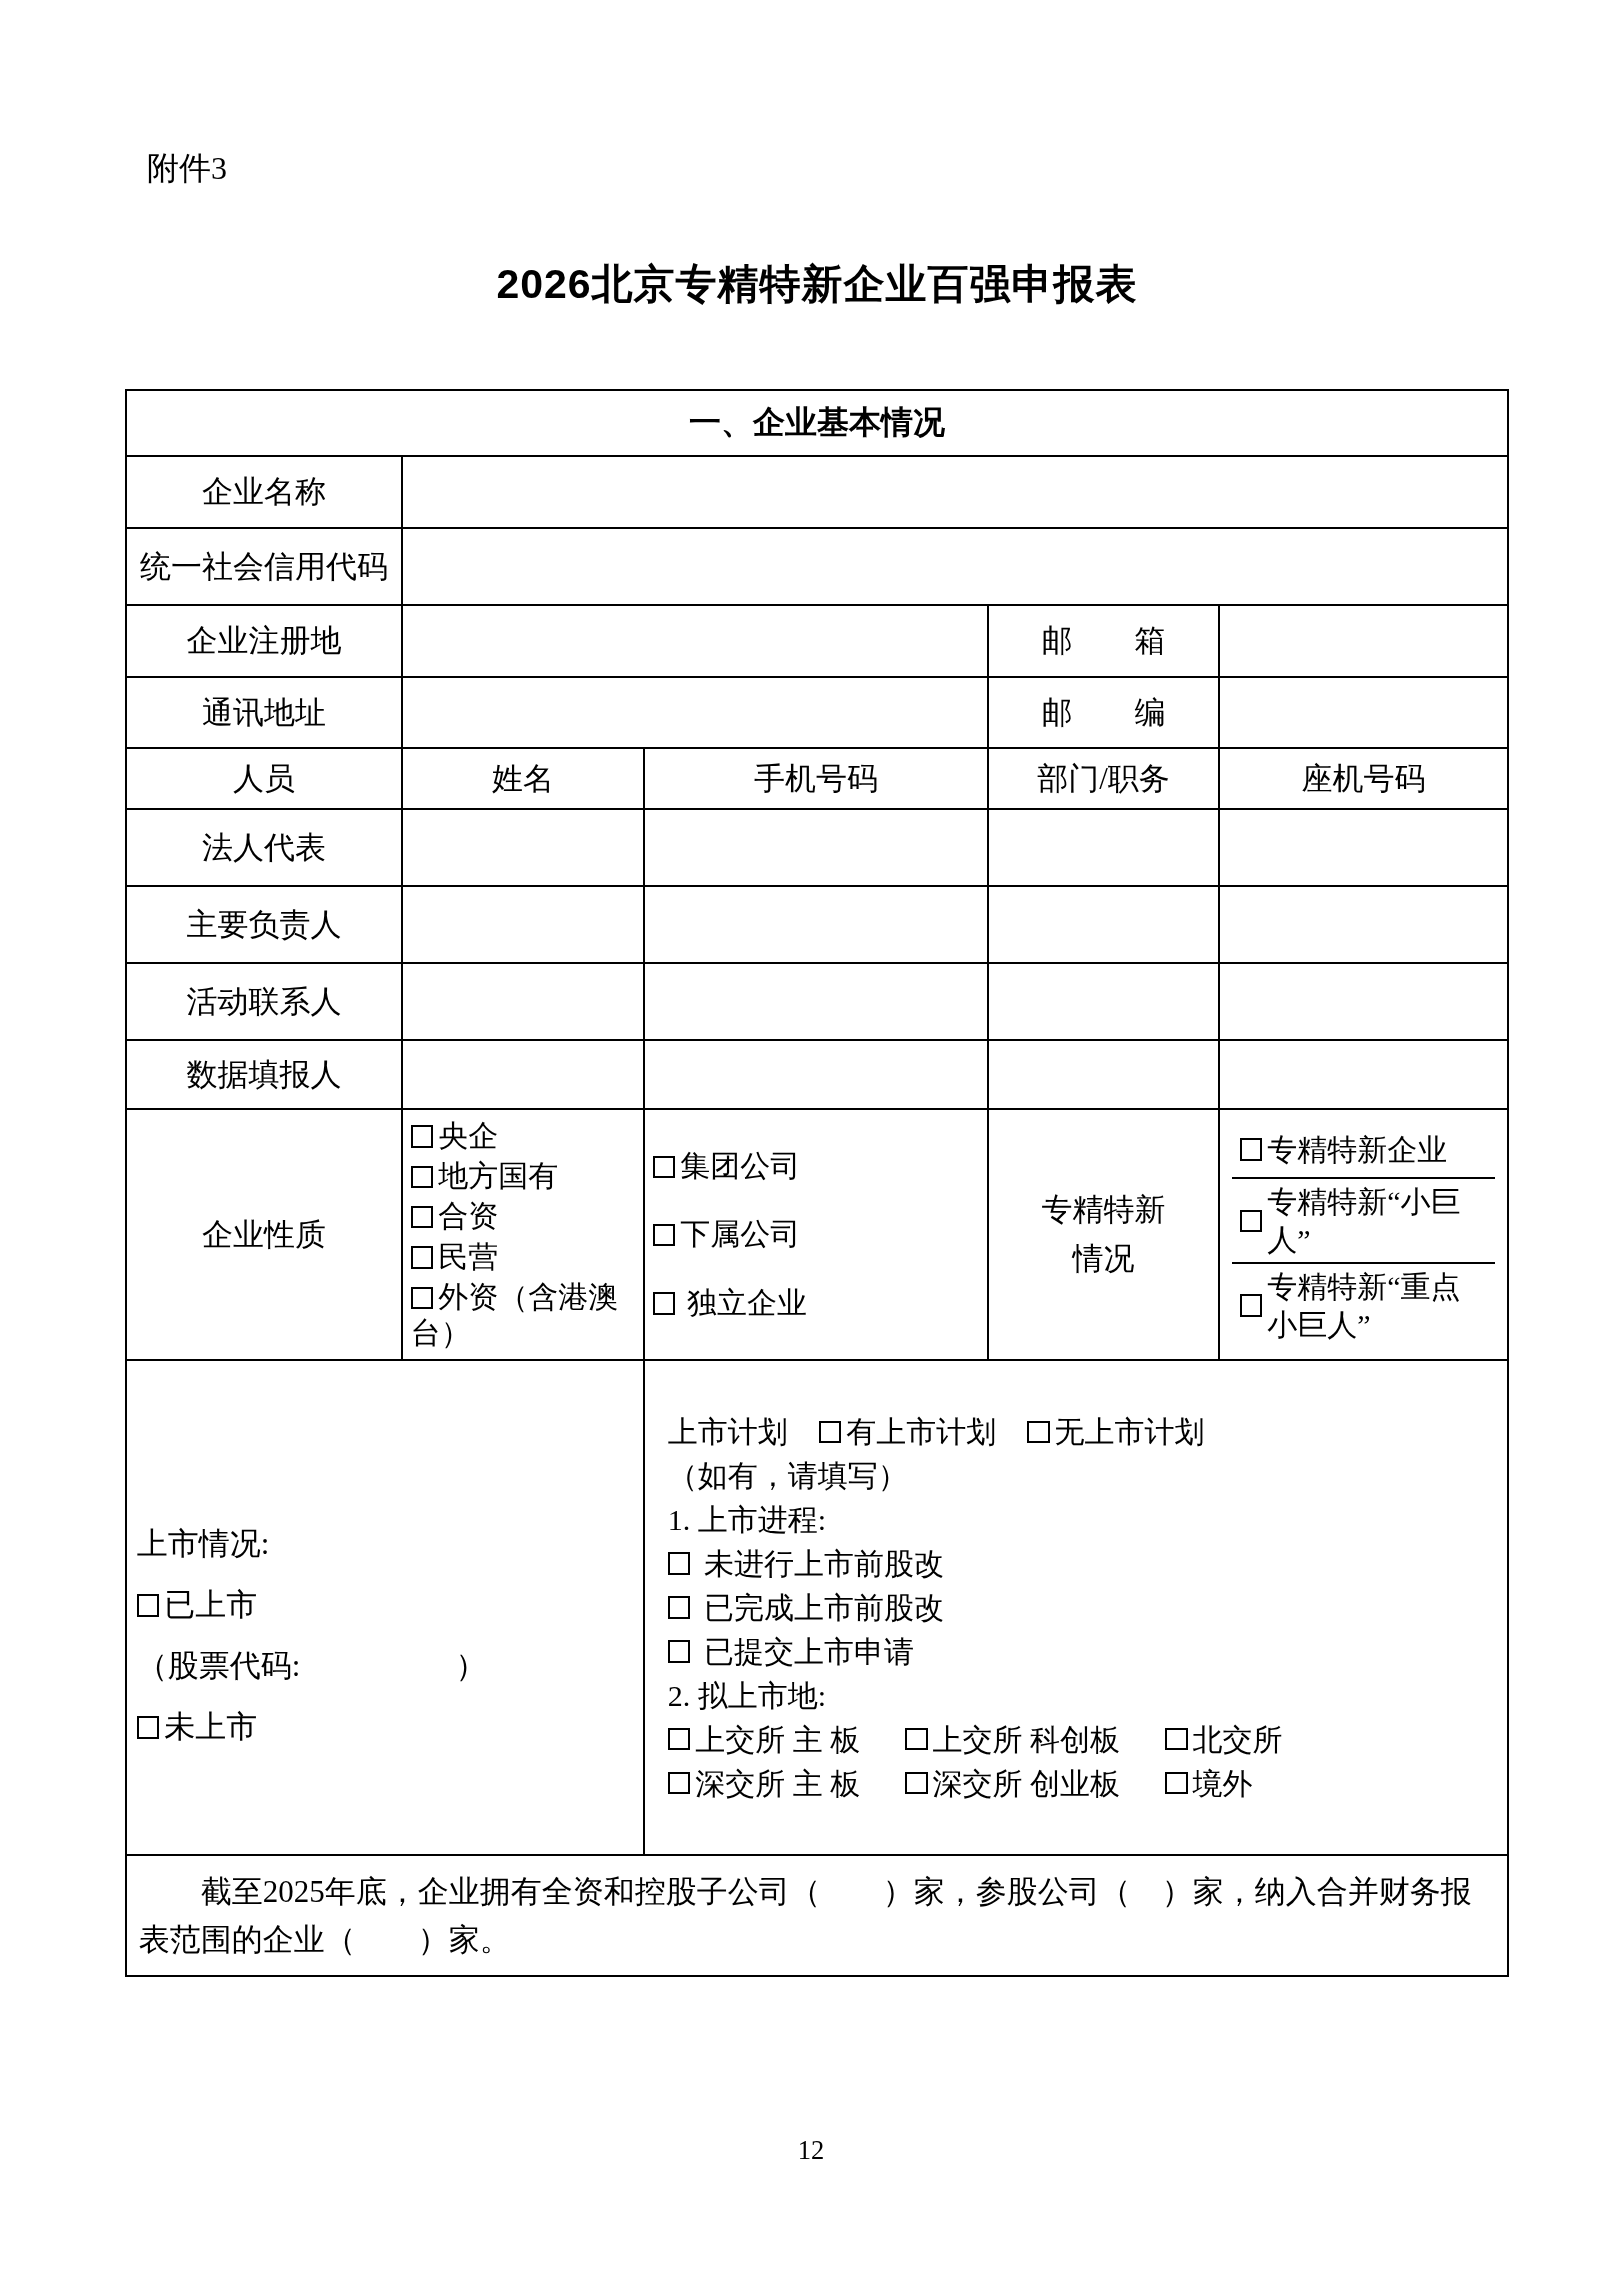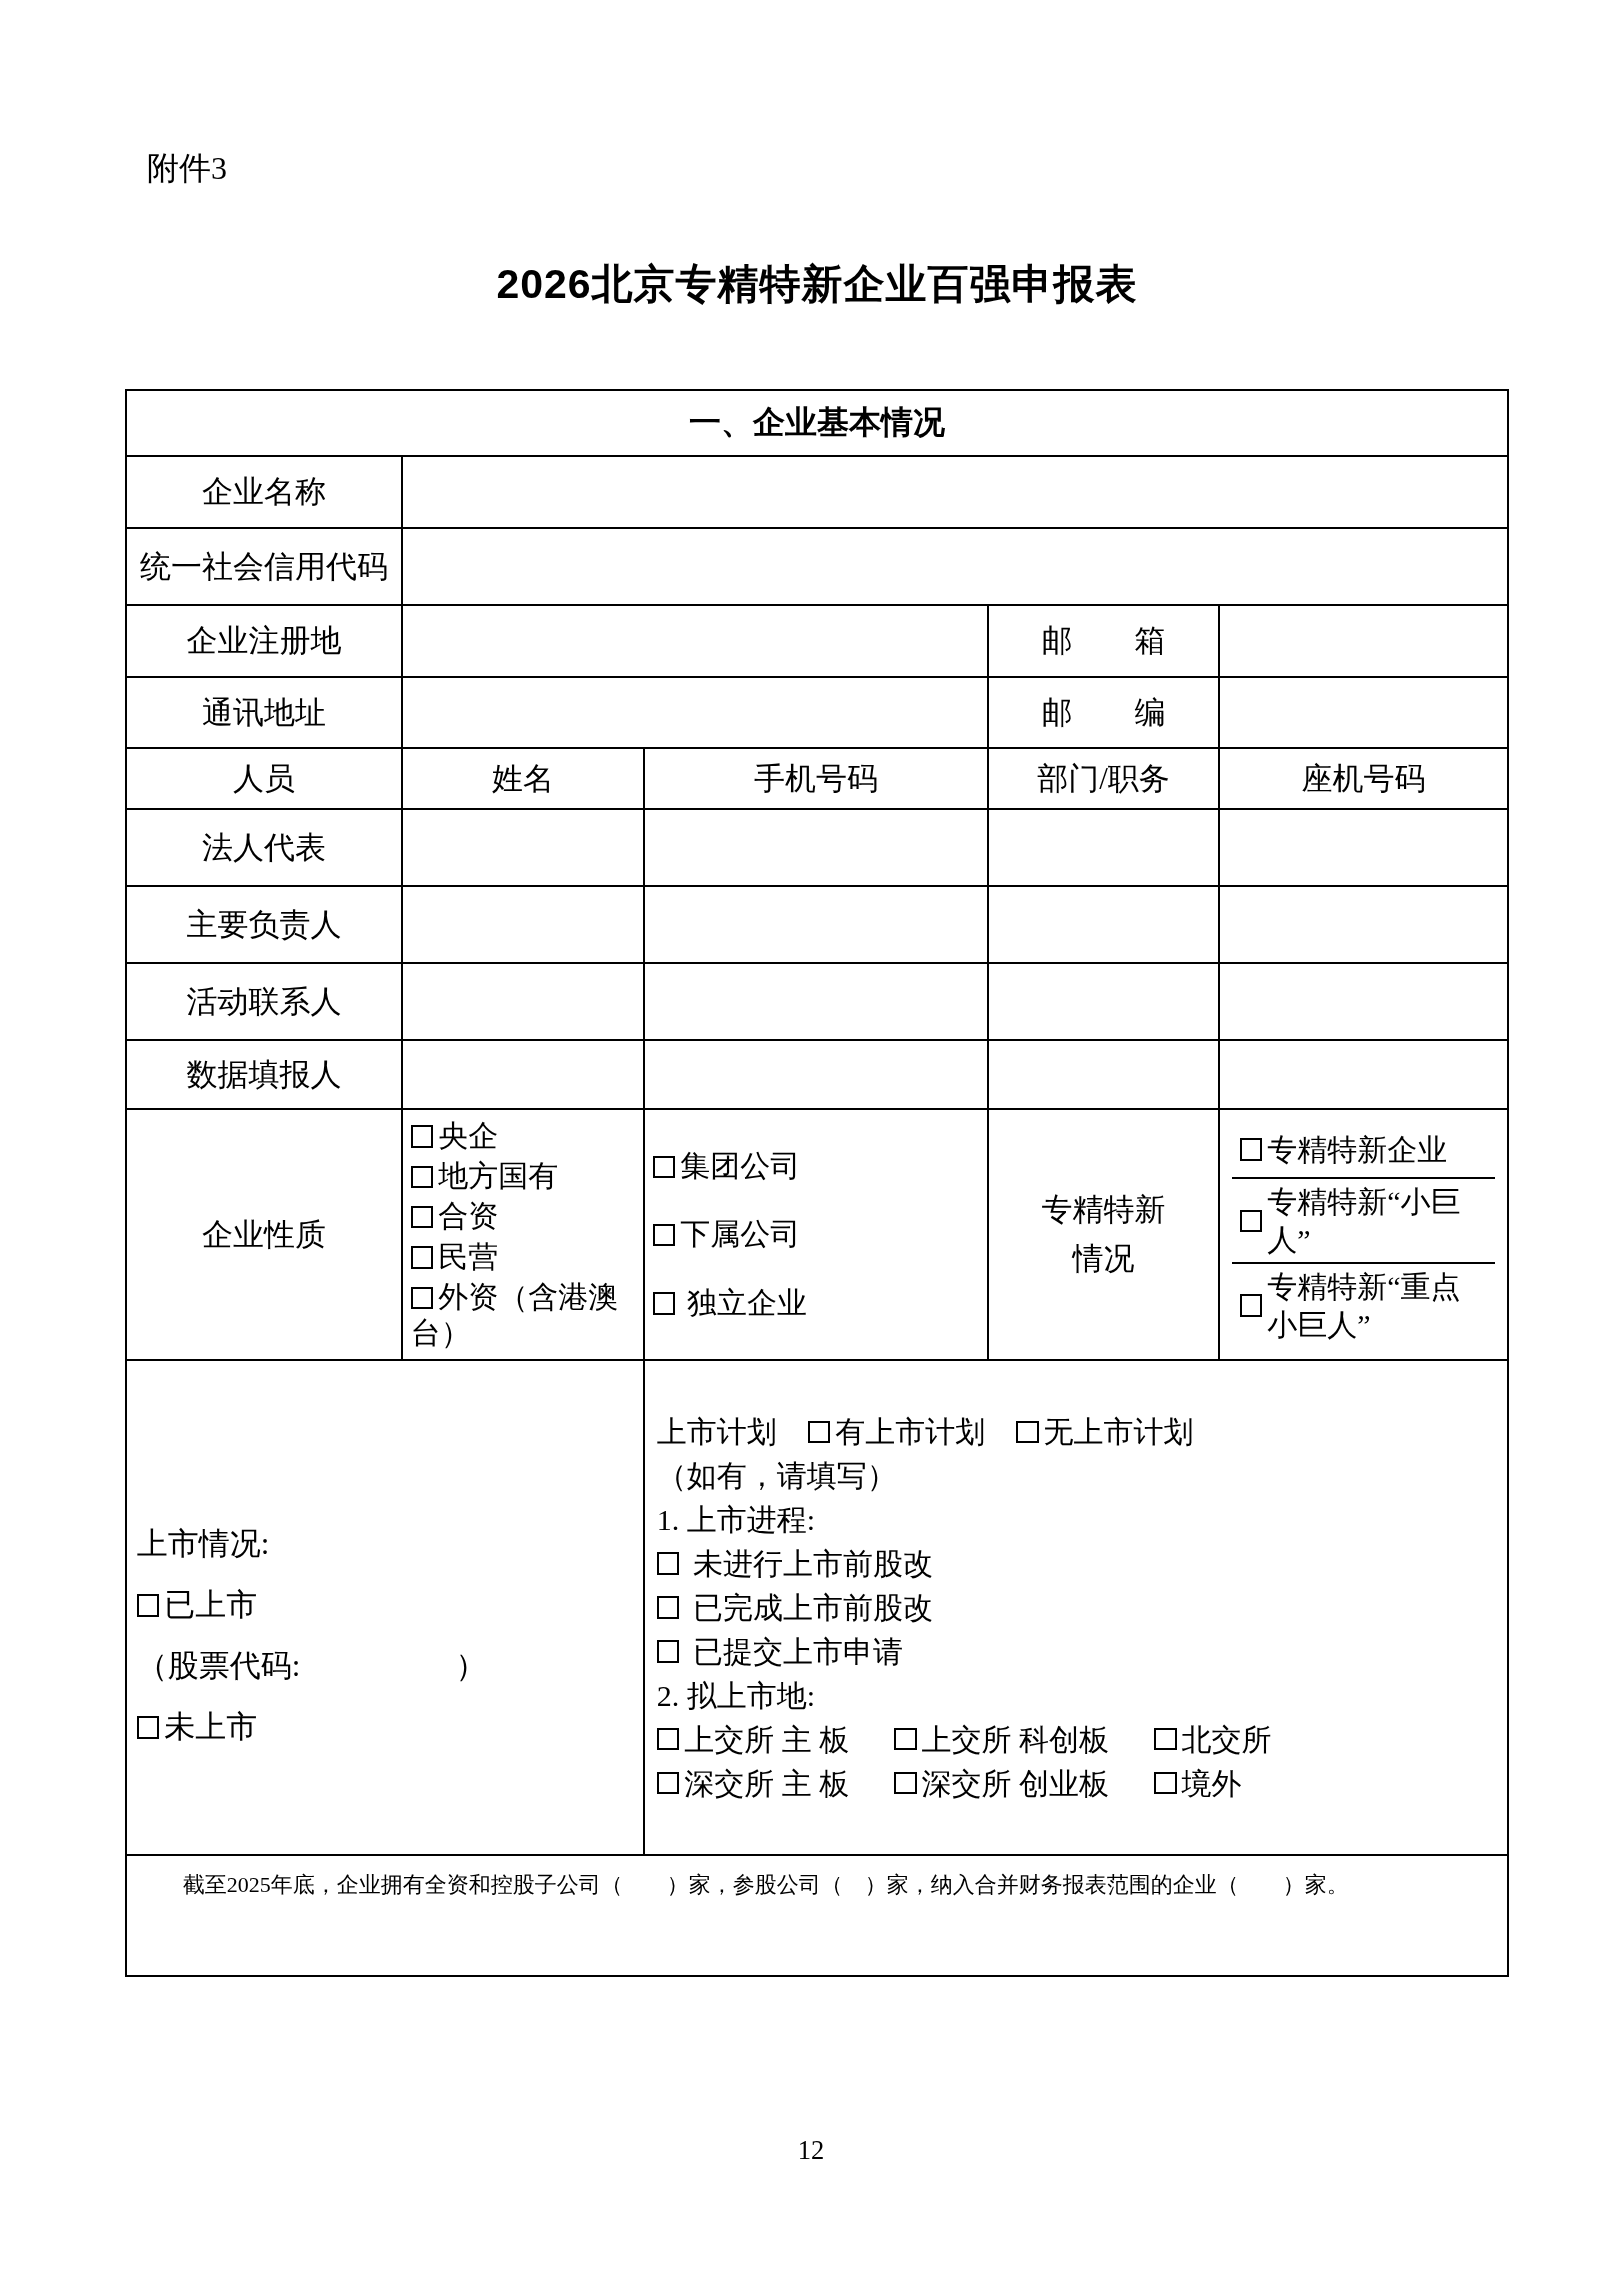--- a/index.html
+++ b/index.html
@@ -26,21 +26,21 @@
     border: 2.9px solid #000;
   }
   .row { display: flex; border-bottom: 2px solid #000; }
   .row:last-child { border-bottom: none; }
   .row.r-head { border-bottom: 2.9px solid #000; }
   .cell { border-right: 2px solid #000; min-width: 0; }
   .cell:last-child { border-right: none; }
 
   .c1 { width: 276px; } .c2 { width: 242px; } .c3 { width: 344px; }
   .c4 { width: 231px; } .c5 { flex: 1; }
-  .c12 { width: 518px; } .c23 { width: 586px; } .c2345 { flex: 1; } .full { width: 100%; }
+  .c12 { width: 518px; } .c23 { width: 586px; } .c2345 { flex: 1; margin-left: 11px; } .full { width: 100%; }
 
   .r-head  { height: 66px; }
   .r-name  { height: 72px; }
   .r-code  { height: 77px; }
   .r-reg   { height: 72px; }
   .r-mail  { height: 71px; }
   .r-phead { height: 61px; }
   .r-p     { height: 77px; }
   .r-p-last{ height: 69px; }
   .r-nature{ height: 251px; }
@@ -95,21 +95,21 @@
     display: flex; flex-direction: column; justify-content: center;
     padding-left: 11.8px; row-gap: 2.9px; font-size: 30px; line-height: 41px;
   }
   .hrow { display: flex; align-items: center; }
   .plan-row { column-gap: 31px; }
   .venue-row { column-gap: 45px; }
   .proc .cb { margin-right: 13.7px; }
 
   .footnote {
     display: block; padding: 11.8px 13.7px 0 11.8px;
-    font-size: 22px; line-height: 1.55; text-indent: 2em;
+    font-size: 31px; line-height: 1.55; text-indent: 2em;
   }
   .pageno {
     position: absolute; top: 2135px; left: 0; width: 1622px;
     text-align: center; font-size: 26.5px;
   }
 </style>
 </head>
 <body>
 
 <div class="attachment">附件3</div>

